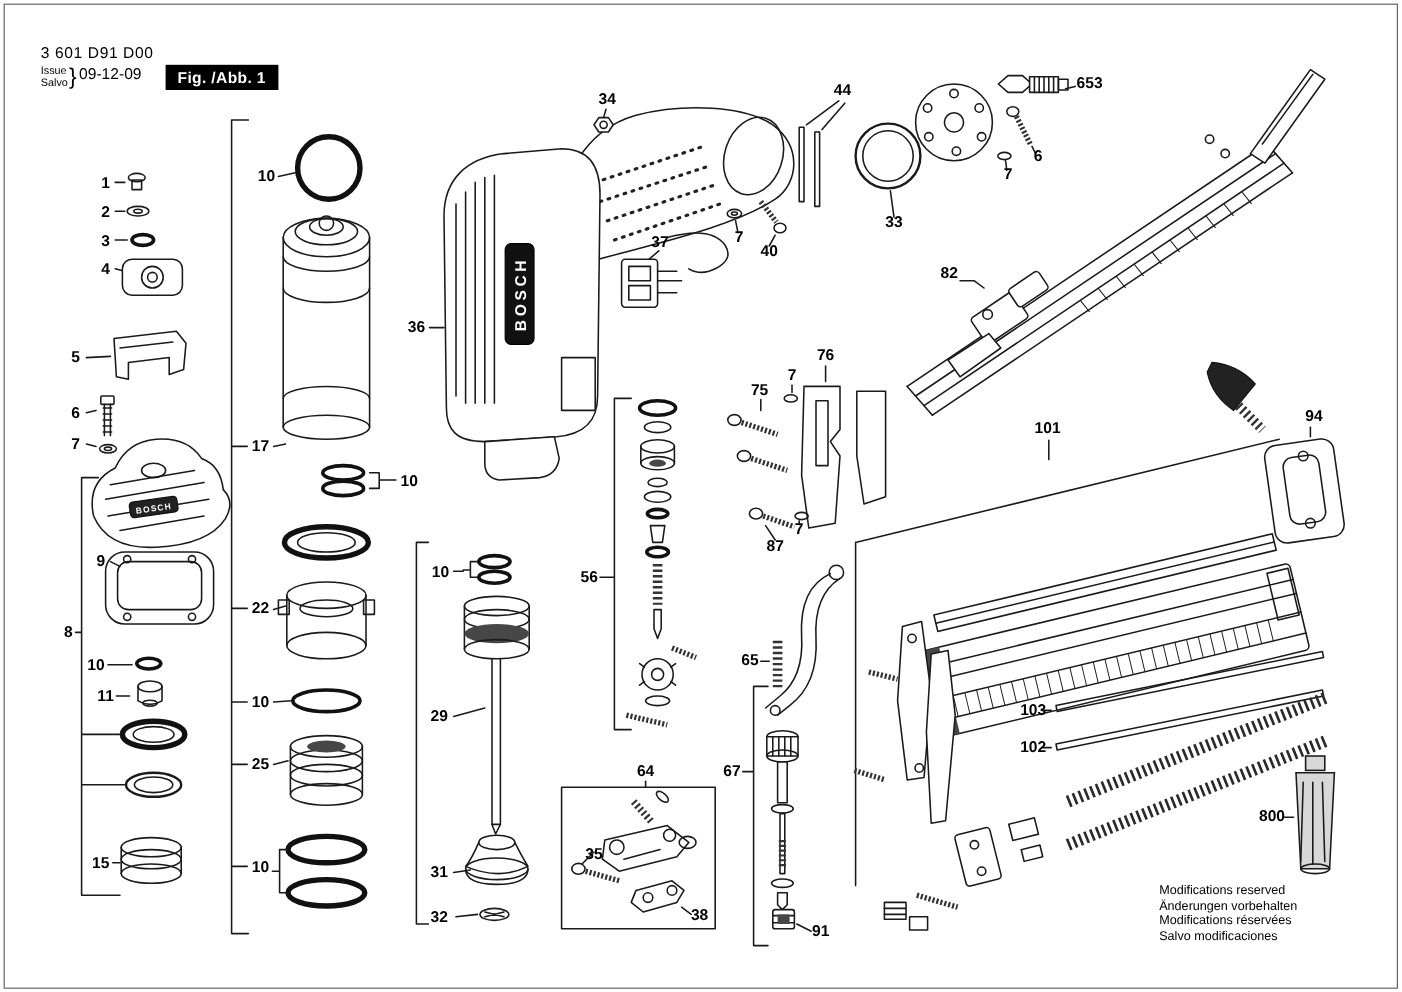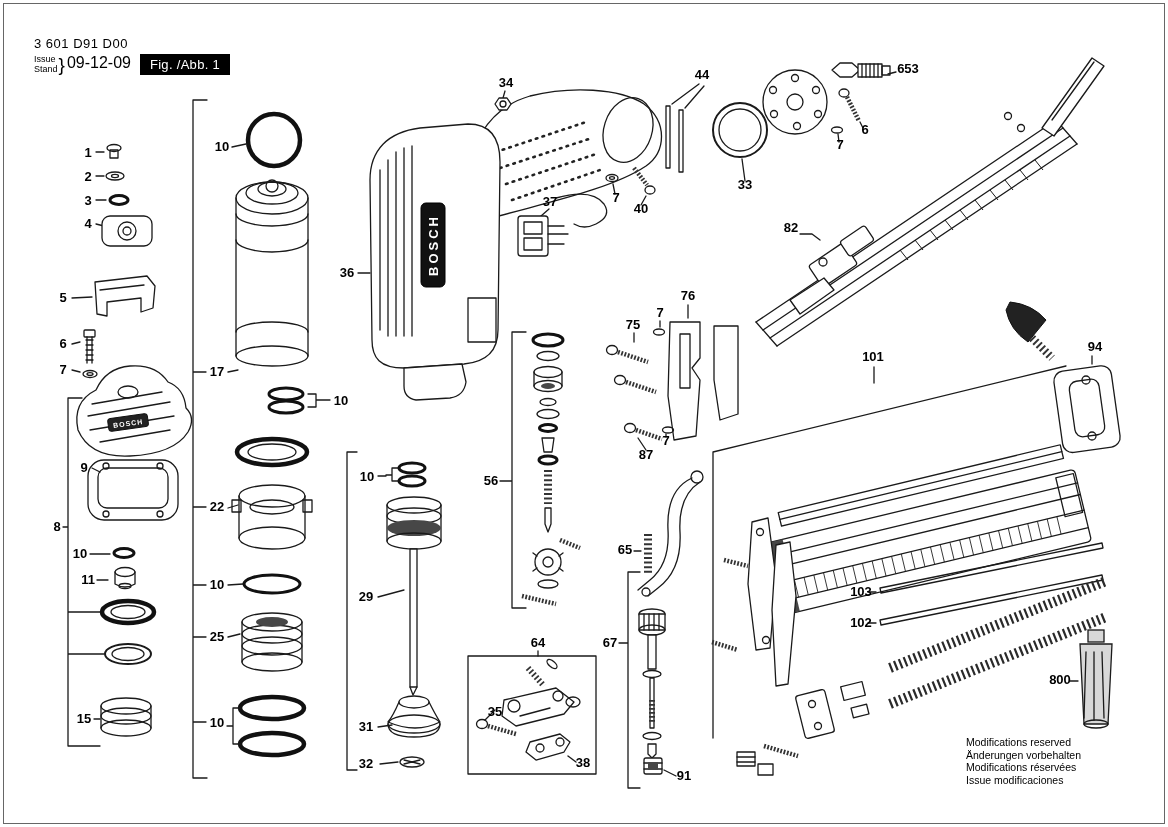--- a/index.html
+++ b/index.html
@@ -6,22 +6,22 @@
   body{width:1168px;height:827px;position:relative;overflow:hidden;
        font-family:"Liberation Sans",sans-serif;color:#000}
   .page-border{position:absolute;inset:3px;border:1px solid #666;pointer-events:none}
 
   
   .header{position:absolute;left:34px;top:36px}
   .part-number{font-size:13px;letter-spacing:.5px}
   .issue-row{display:flex;align-items:flex-start;margin-top:3px}
   .issue-labels{display:flex;flex-direction:column;font-size:9px;line-height:10px}
   .brace{font-size:19px;font-weight:400;margin:0 2px 0 1px}
-  .issue-date{font-size:16px;margin-right:9px}
-  .fig-box{background:#000;color:#fff;font-weight:normal;font-size:13px;padding:3px 10px;letter-spacing:.3px}
+  .issue-date{font-size:13px;margin-right:20px}
+  .fig-box{background:#000;color:#fff;font-weight:bold;font-size:13px;padding:3px 10px;letter-spacing:.3px}
 
   
   .footer{position:absolute;left:966px;top:736px;font-size:10.5px;line-height:12.5px}
 
   
   svg{position:absolute;left:0;top:0}
   .ln{fill:none;stroke:#1a1a1a;stroke-width:1.3;stroke-linecap:round;stroke-linejoin:round}
   .ln2{fill:none;stroke:#1a1a1a;stroke-width:2}
   .fillw{fill:#fff;stroke:#1a1a1a;stroke-width:1.3;stroke-linejoin:round}
   .fillg{fill:#d8d8d8;stroke:#1a1a1a;stroke-width:1.3}
@@ -43,33 +43,33 @@
 </head>
 <body>
 
 <div class="page-border"></div>
 
 <div class="header">
   <div class="part-number">3 601 D91 D00</div>
   <div class="issue-row">
     <div class="issue-labels">
       <span>Issue</span>
-      <span>Stand</span>
+      <span>Salvo</span>
     </div>
     <span class="brace">}</span>
     <span class="issue-date">09-12-09</span>
     <span class="fig-box">Fig. /Abb. 1</span>
   </div>
 </div>
 
 <div class="footer">
   <div>Modifications reserved</div>
   <div>Änderungen vorbehalten</div>
   <div>Modifications réservées</div>
-  <div>Issue modificaciones</div>
+  <div>Salvo modificaciones</div>
 </div>
 
 <svg id="diagram" width="1168" height="827" viewBox="0 0 1168 827">
 
   <g>
     <line class="ln" x1="96" y1="152" x2="104" y2="152"></line>
     <ellipse class="ln" cx="114" cy="148" rx="7" ry="3.5"></ellipse>
     <rect class="ln" x="110" y="150" width="8" height="8"></rect>
   </g>
   <g>

